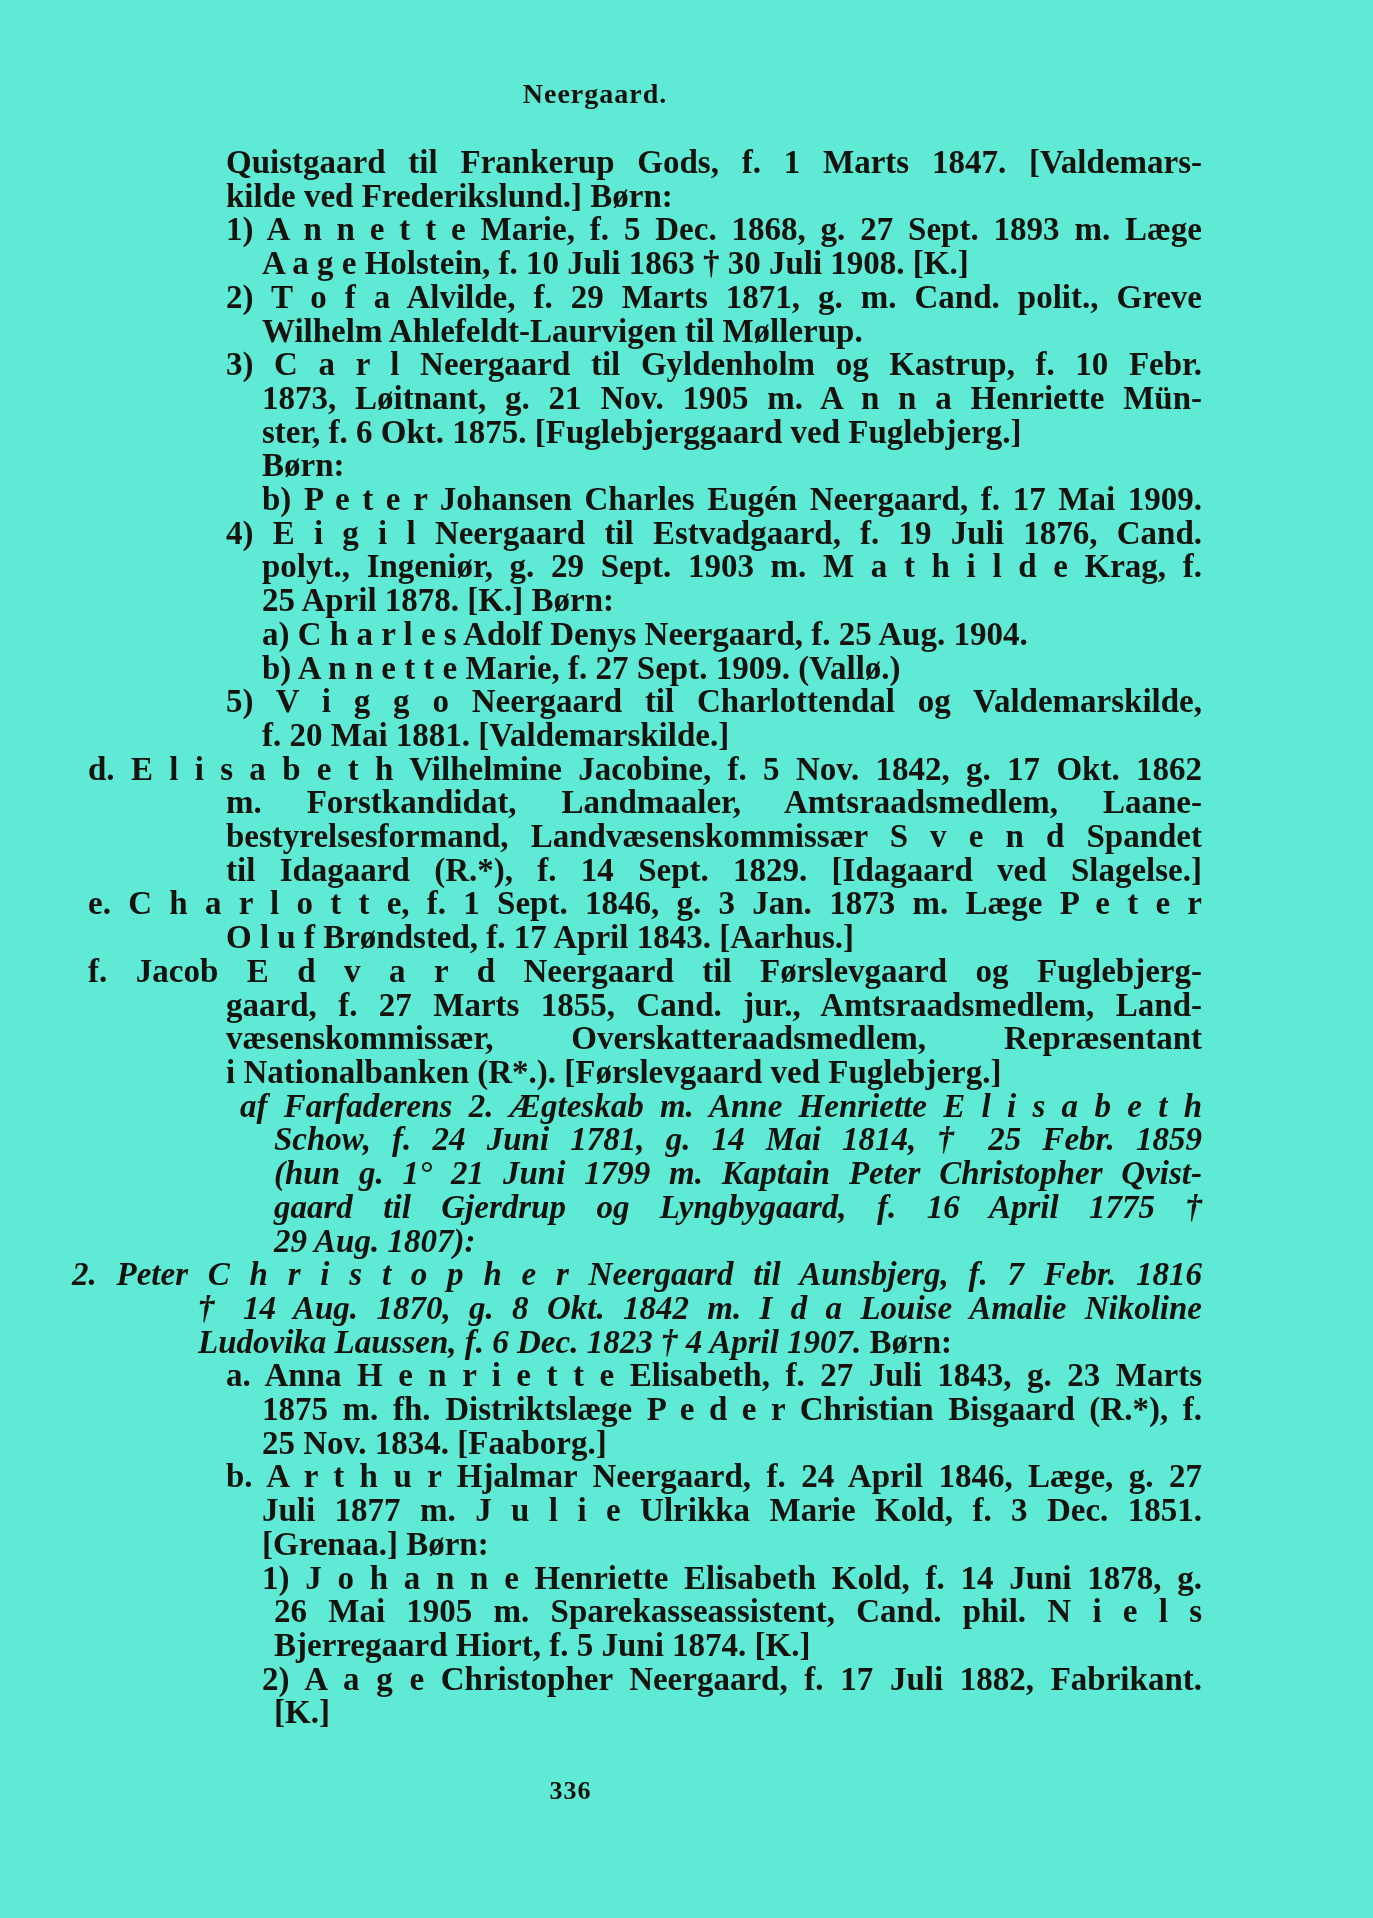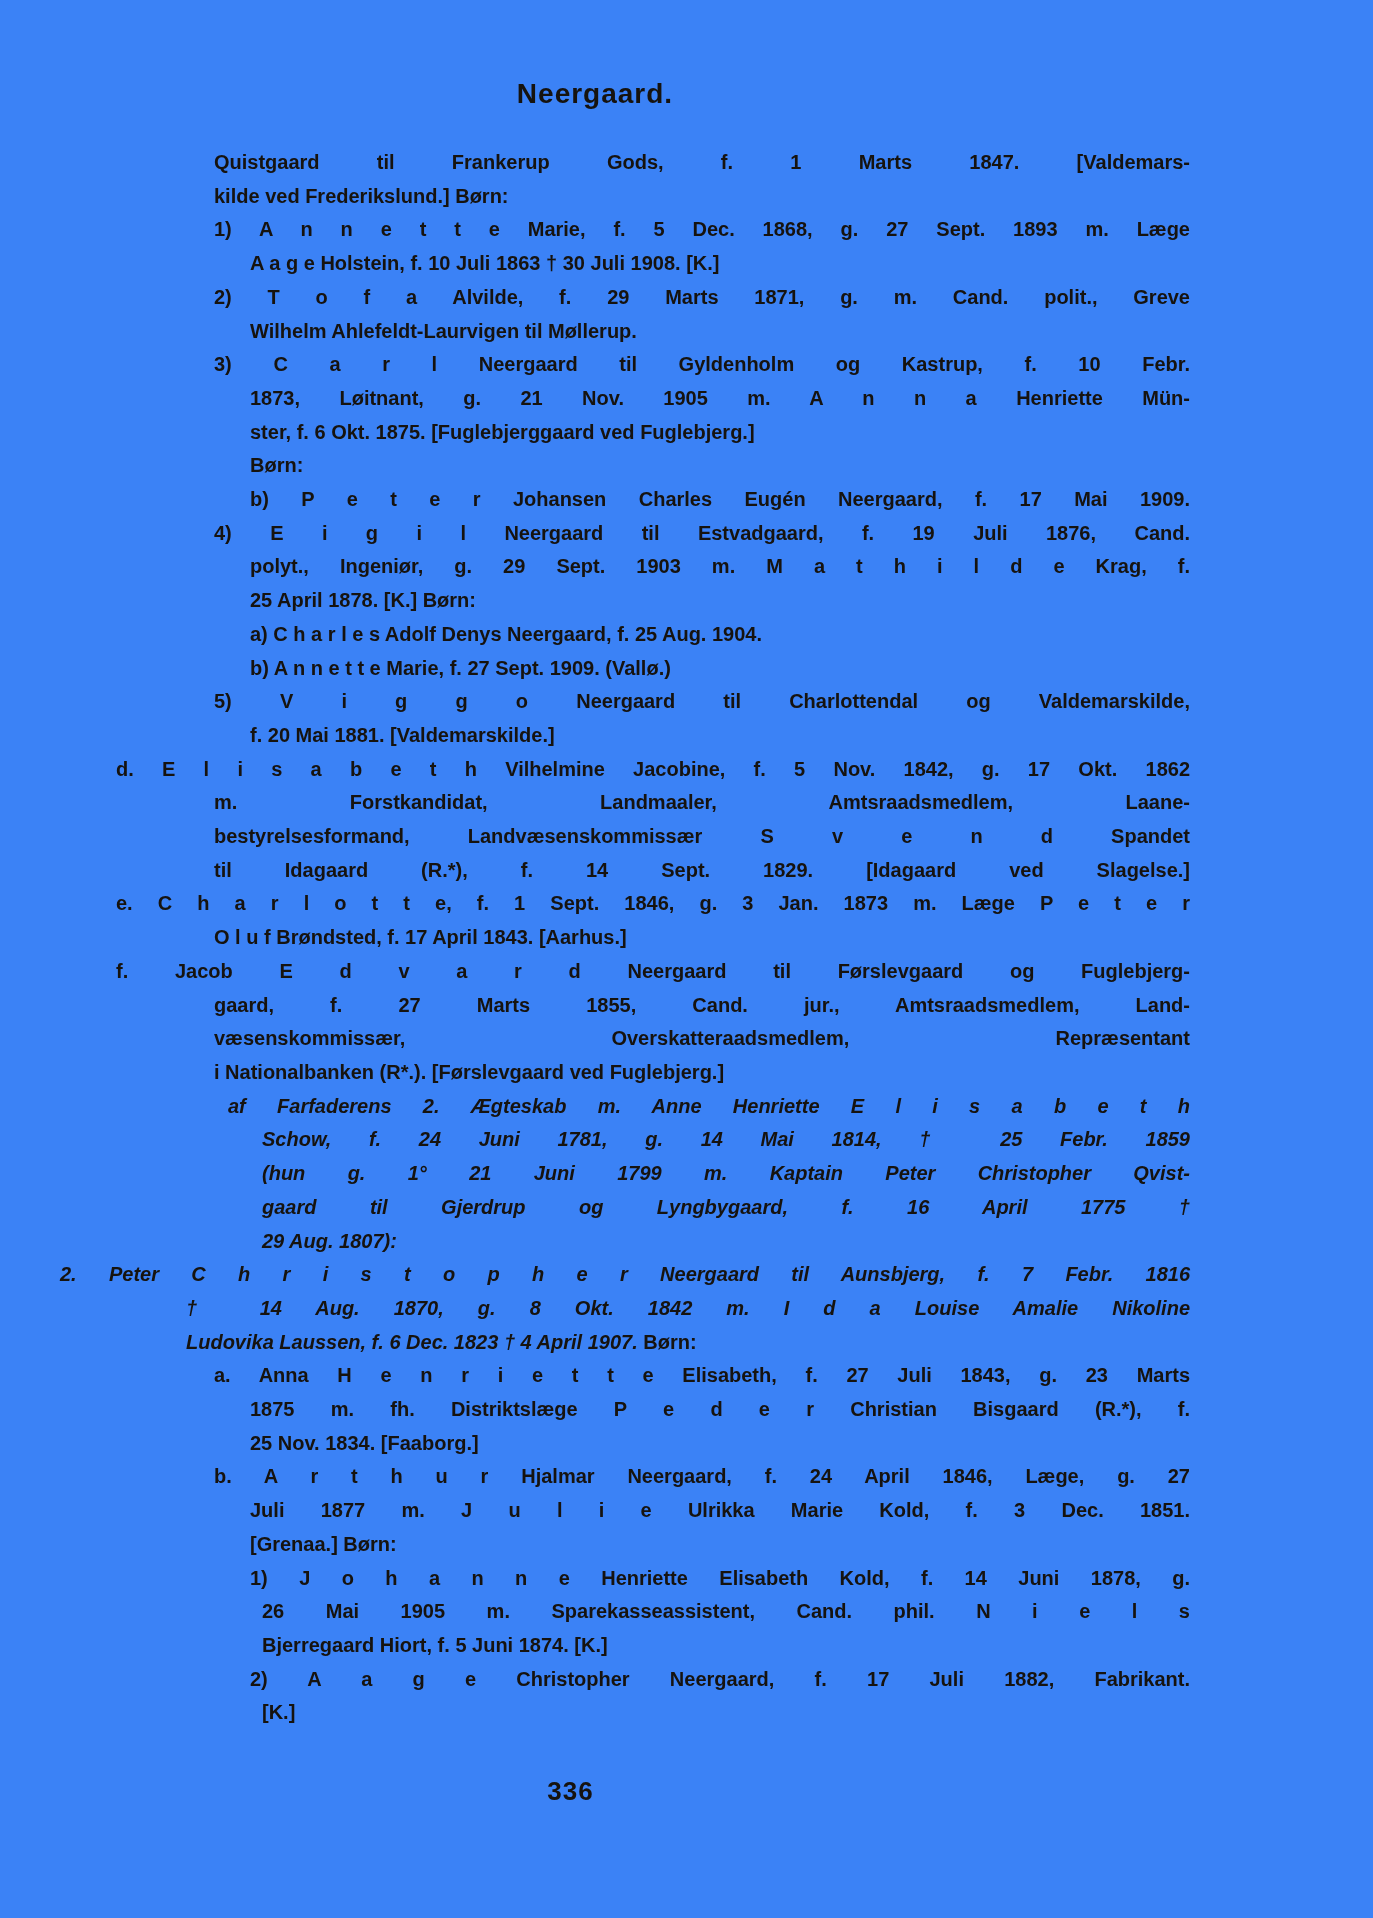--- a/index.html
+++ b/index.html
@@ -5,51 +5,51 @@
   html, body {
     margin: 0;
     padding: 0;
     background: #ffffff;
   }
   .page {
     position: relative;
     width: 1373px;
     height: 1918px;
     margin: 0 auto;
-    background: #3b82f6;
+    background: #5eead4;
     color: #16130f;
-    font-family: Liberation Sans, sans-serif;
+    font-family: Liberation Serif, serif;
     font-weight: bold;
     overflow: hidden;
   }
   .page-title {
     position: absolute;
     top: 78px;
     left: 0;
     width: 1190px;
     text-align: center;
     font-size: 28px;
     letter-spacing: 1px;
   }
   .text-block {
     position: absolute;
     top: 146px;
-    left: 0;
+    left: 12px;
     width: 1190px;
-    font-size: 20px;
+    font-size: 33px;
     line-height: 33.7px;
   }
   .line { text-align: left; }
   .line.just {
     text-align: justify;
     text-align-last: justify;
   }
   .it { font-style: italic; }
   .ind-0 { margin-left: 60px; }
-  .ind-1 { margin-left: 116px; }
+  .ind-1 { margin-left: 76px; }
   .ind-2 { margin-left: 186px; }
   .ind-3 { margin-left: 214px; }
   .ind-4 { margin-left: 228px; }
   .ind-5 { margin-left: 250px; }
   .ind-6 { margin-left: 262px; }
   .page-number {
     position: absolute;
     top: 1776px;
     left: 0;
     width: 1141px;

